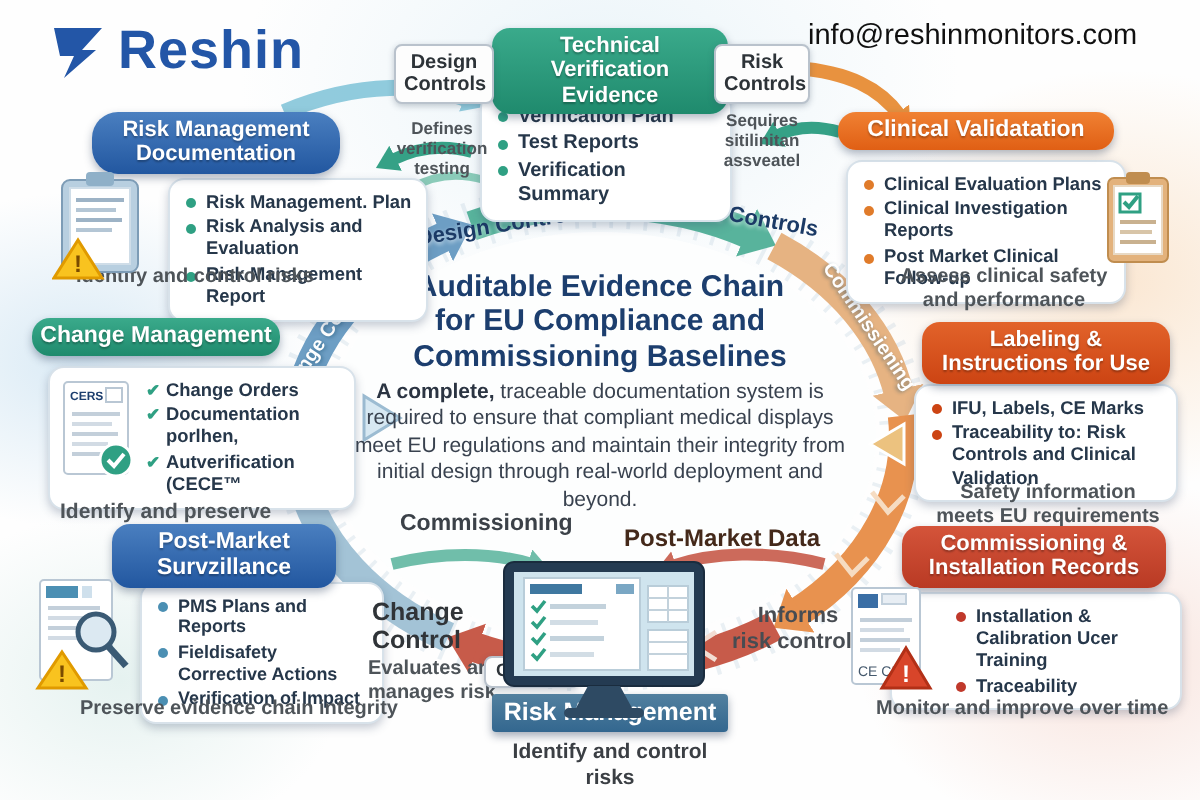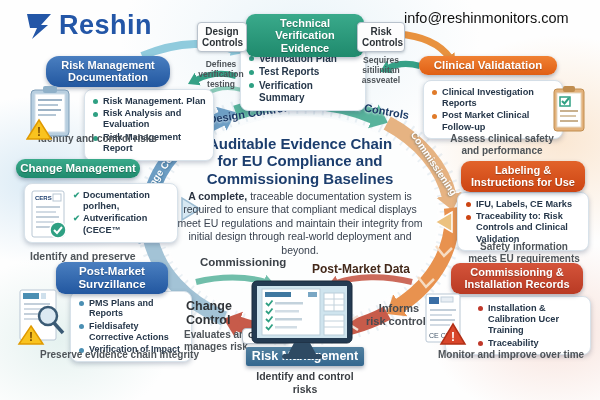--- a/index.html
+++ b/index.html
@@ -197,39 +197,41 @@
     </ul>
   </div>
   <div class="tag" style="left:197px; top:22px; width:50px;">Design Controls</div>
   <div class="cap" style="left:190px; top:59px; width:62px; text-align:center; font-size:8.5px;">Defines verification testing</div>
   <div class="tag" style="left:357px; top:22px; width:48px;">Risk Controls</div>
   <div class="cap" style="left:351px; top:55px; width:60px; text-align:center; font-size:8.5px;">Sequires sitilinitan assveatel</div>
 
   <div class="hdr hdr-orange" style="left:419px; top:56px; width:138px; font-size:11.5px;">Clinical Validatation</div>
   <div class="card" style="left:423px; top:80px; width:140px; --dot:#e07b2a;">
     <ul>
+      <li>Clinical Evaluation Plans</li>
       <li>Clinical Investigation Reports</li>
       <li>Post Market Clinical Follow-up</li>
     </ul>
   </div>
   <div class="cap" style="left:444px; top:133px; width:116px; text-align:center;">Assess clinical safety and performance</div>
   <svg class="icon" style="left:551px; top:84px;" width="36" height="50" viewBox="0 0 36 50">
     <rect x="3" y="5" width="30" height="42" rx="3" fill="#e3b27c" stroke="#c08d4f"></rect>
     <rect x="6" y="9" width="24" height="34" fill="#fff" stroke="#e8d9c4"></rect>
     <rect x="12" y="2" width="12" height="6" rx="2" fill="#c08d4f"></rect>
     <rect x="9" y="13" width="10" height="9" fill="#fff" stroke="#2fa083" stroke-width="1.5"></rect>
     <path d="M11,17 l2.5,2.5 4.5,-5.5" stroke="#2fa083" stroke-width="2" fill="none"></path>
     <rect x="9" y="26" width="18" height="2" fill="#c9b18f"></rect>
     <rect x="9" y="31" width="16" height="2" fill="#d8c5a8"></rect>
     <rect x="9" y="36" width="18" height="2" fill="#c9b18f"></rect>
   </svg>
 
   <div class="hdr hdr-green" style="left:16px; top:159px; width:124px; font-size:11.5px;">Change Management</div>
   <div class="card checks" style="left:24px; top:183px; width:154px; min-height:60px; padding-left:48px; --dot:#2fa083;">
     <ul>
+      <li>Change Orders</li>
       <li>Documentation porlhen,</li>
       <li>Autverification (CECE™</li>
     </ul>
   </div>
   <div class="cap" style="left:30px; top:250px; font-size:10.5px;">Identify and preserve</div>
   <svg class="icon" style="left:28px; top:188px;" width="42" height="54" viewBox="0 0 42 54">
     <rect x="4" y="3" width="32" height="46" rx="2" fill="#fff" stroke="#b9c7d4"></rect>
     <rect x="25" y="6" width="8" height="7" fill="none" stroke="#b9c7d4"></rect>
     <text x="7" y="12" font-size="6" font-weight="bold" fill="#1c3e6e">CERS</text>
     <rect x="8" y="18" width="24" height="2" fill="#c3cfda"></rect>

